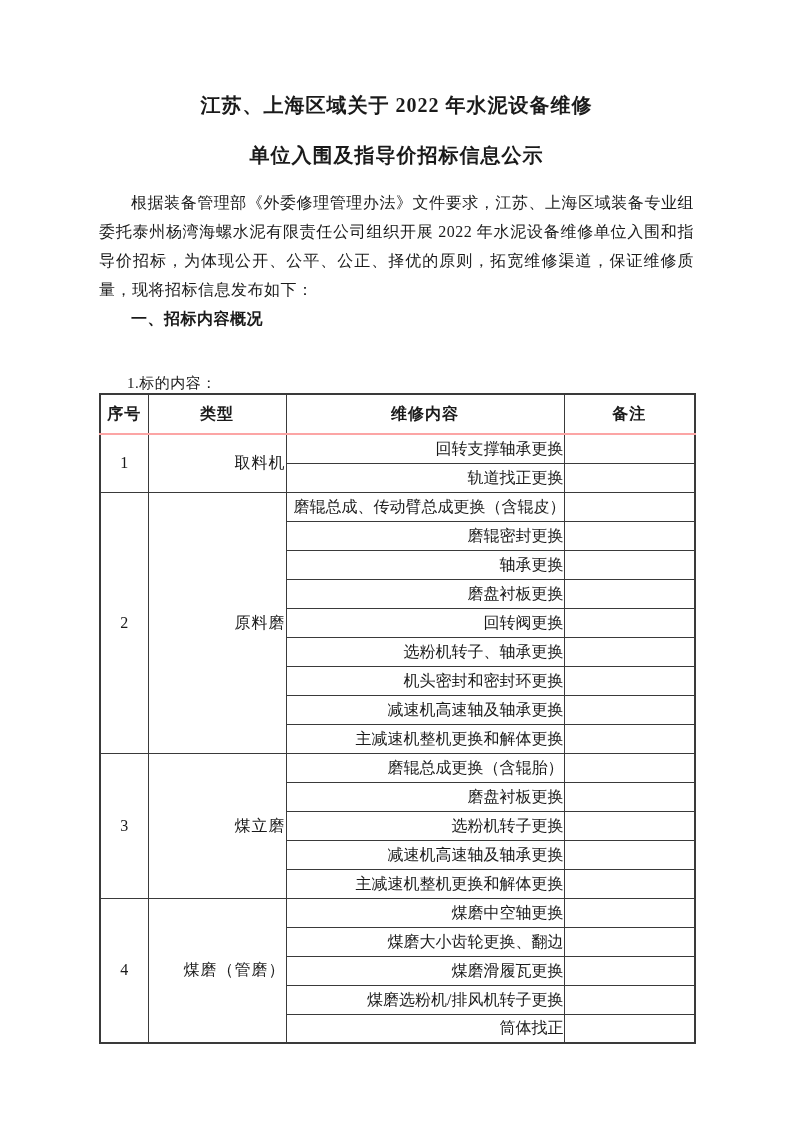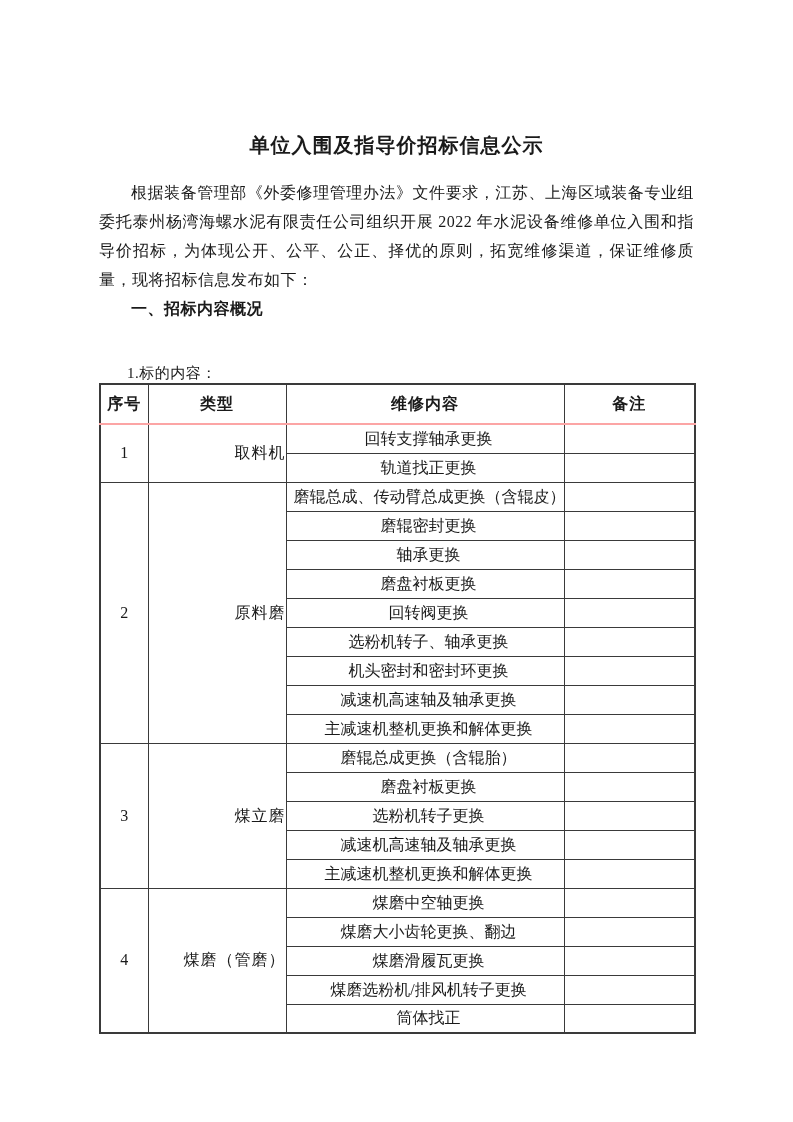--- a/index.html
+++ b/index.html
@@ -19,21 +19,21 @@
   .content {
     padding: 92px 99px 0 99px;
   }
   .doc-title {
     text-align: center;
     font-size: 20px;
     font-weight: bold;
     line-height: 26px;
     letter-spacing: 1px;
   }
-  .doc-title.line2 { margin-top: 40px; }
+  .doc-title.line2 { margin-top: 24px; }
   .intro {
     margin-top: 20px;
     font-size: 16px;
     line-height: 29px;
     text-align: justify;
     text-indent: 2em;
     letter-spacing: 0.5px;
   }
   .section-heading {
     font-size: 16px;
@@ -63,29 +63,30 @@
   .bid-table thead th {
     height: 40px;
     font-weight: bold;
     text-align: center;
     border-bottom: 2px solid #fca5a5;
     letter-spacing: 1px;
   }
   .bid-table tbody td { height: 29px; line-height: 20px; }
   .c-no   { text-align: center; }
   .c-type { text-align: right; letter-spacing: 1px; }
-  .c-item { text-align: center; padding-left: 7px; white-space: nowrap; overflow: hidden; }
+  .c-item { text-align: right; padding-left: 7px; white-space: nowrap; overflow: hidden; }
   .c-remark { }
 </style>
 </head>
 <body>
 
 <div class="page">
   <div class="content">
 
+    <div class="doc-title line1">江苏、上海区域关于 2022 年水泥设备维修</div>
 
     <div class="doc-title line2">单位入围及指导价招标信息公示</div>
 
     <p class="intro">根据装备管理部《外委修理管理办法》文件要求，江苏、上海区域装备专业组委托泰州杨湾海螺水泥有限责任公司组织开展 2022 年水泥设备维修单位入围和指导价招标，为体现公开、公平、公正、择优的原则，拓宽维修渠道，保证维修质量，现将招标信息发布如下：</p>
 
     <div class="section-heading">一、招标内容概况</div>
 
     <div class="subsection-label">1.标的内容：</div>
 
     <table class="bid-table">

